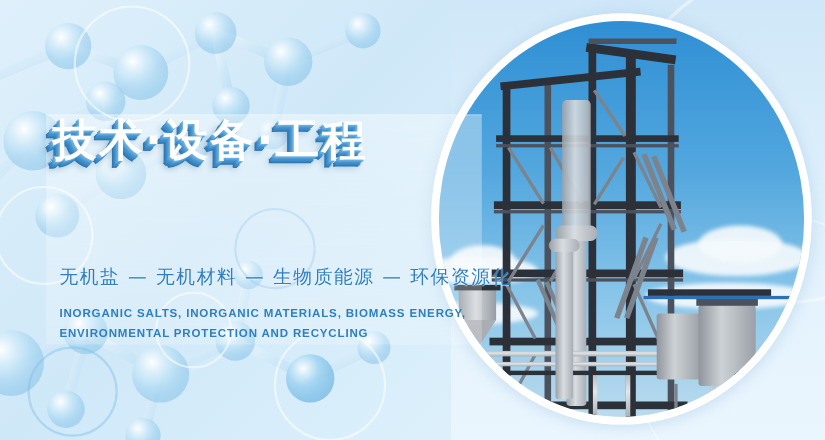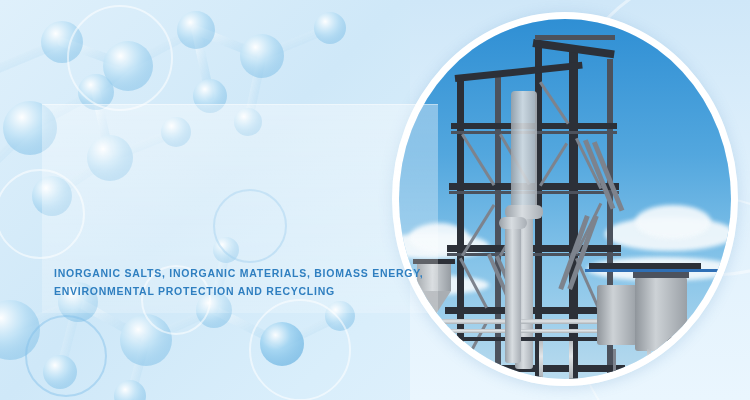--- a/index.html
+++ b/index.html
@@ -144,21 +144,21 @@
     font-family: "DejaVu Sans", "Liberation Sans", sans-serif;
     font-size: 17px;
     color: #2f7fc0;
     letter-spacing: 1.5px;
     white-space: nowrap;
     text-shadow: 0 1px 1px rgba(255,255,255,.6);
   }
   .sub-en {
     position: absolute;
     left: 54px;
-    top: 264px;
+    top: 276px;
     width: 392px;
     z-index: 6;
     font-family: "Liberation Sans", sans-serif;
     font-size: 10.5px;
     font-weight: bold;
     color: #2f7fc0;
     letter-spacing: .75px;
     line-height: 18px;
     text-transform: uppercase;
   }
@@ -340,18 +340,20 @@
         <div class="pipe" style="left:248px; top:100px; width:4px; height:30px;"></div>
         <div class="beam pale" style="left:40px; top:100px; width:3px; height:30px;"></div>
         <div class="beam pale" style="left:214px; top:100px; width:3px; height:30px;"></div>
       </div>
     </div>
   </div>
 
   <div class="text-panel"></div>
 
   <div class="headline-wrap">
+    <div class="headline line1">技术·设备·工程</div>
   </div>
 
+  <div class="sub-cn">无机盐 — 无机材料 — 生物质能源 — 环保资源化</div>
 
   <div class="sub-en">INORGANIC SALTS, INORGANIC MATERIALS, BIOMASS ENERGY, ENVIRONMENTAL PROTECTION AND RECYCLING</div>
 
 </div>
 
 </body></html>

